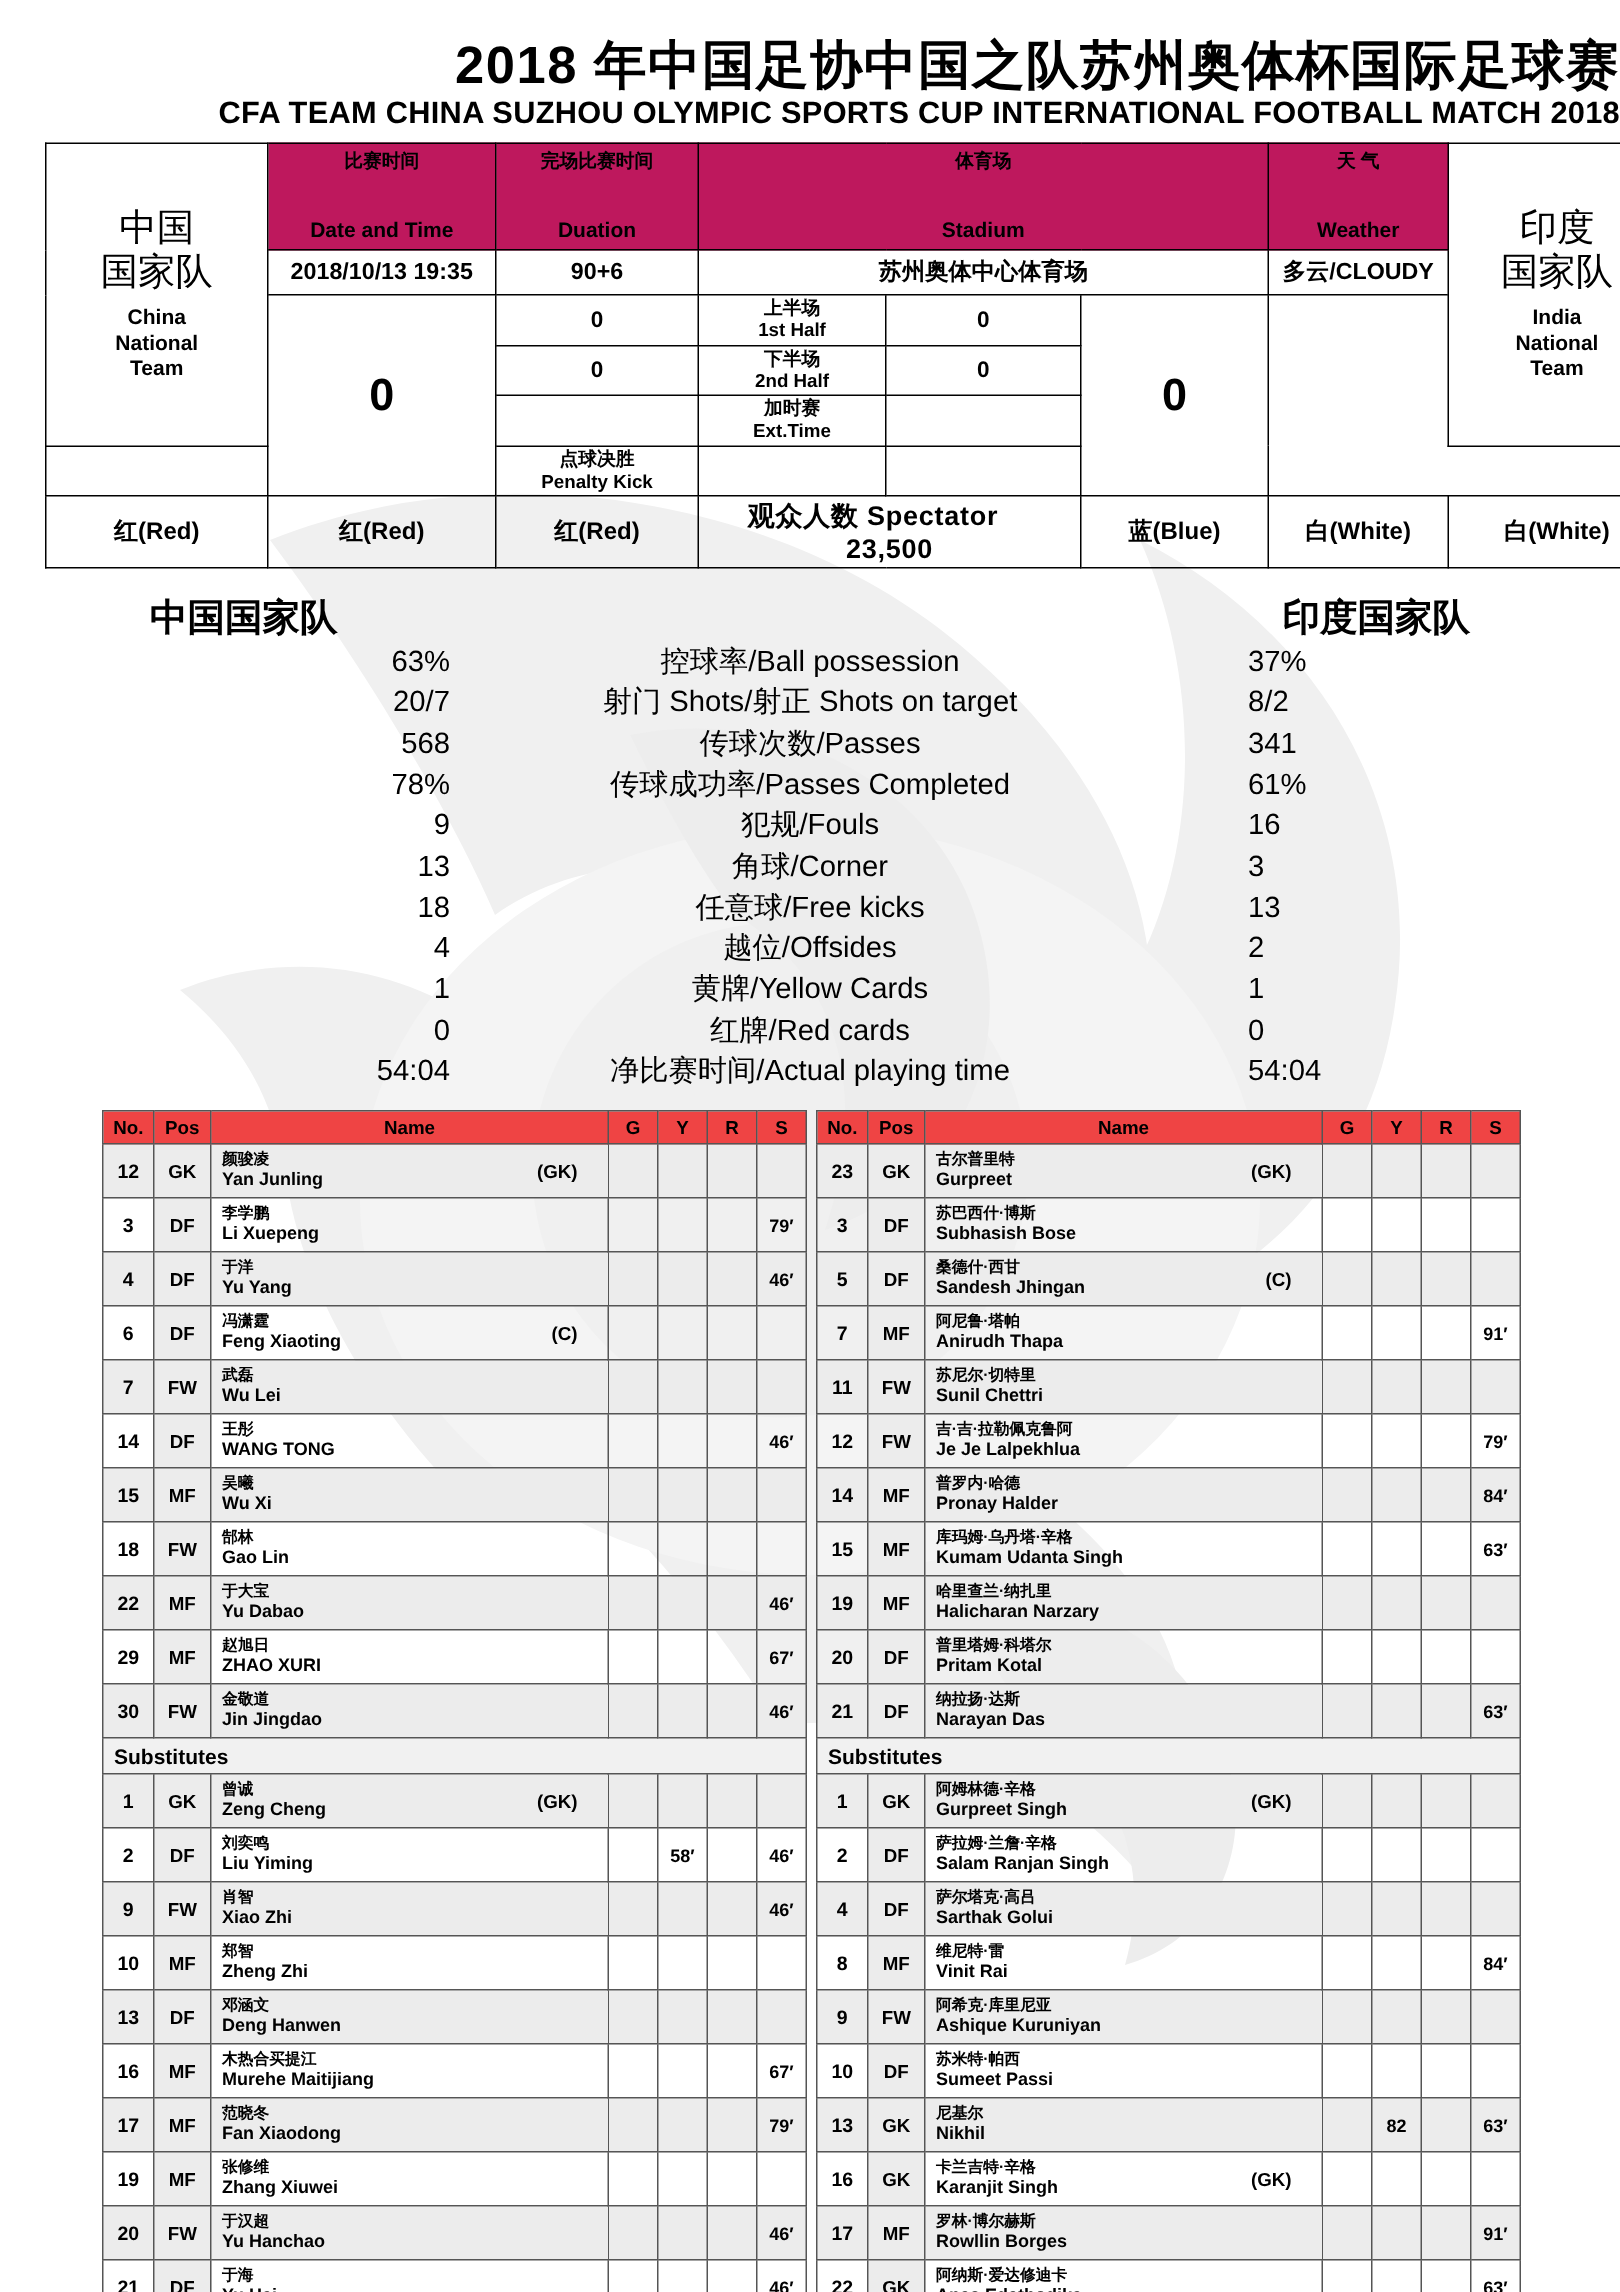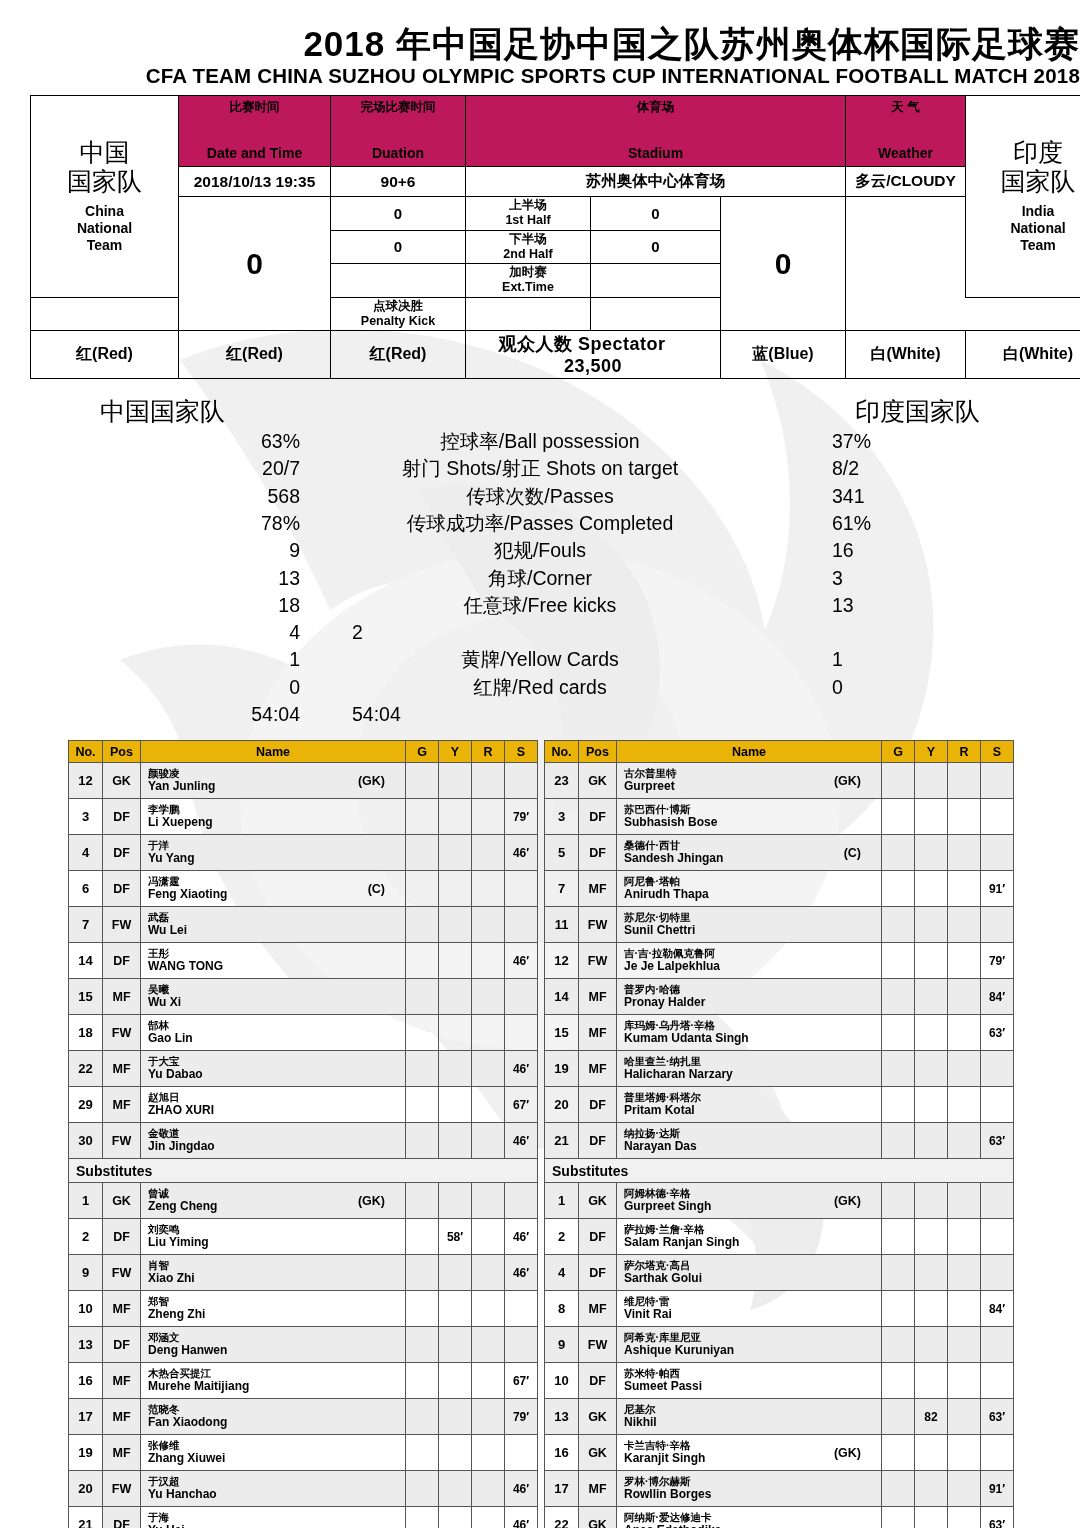--- a/index.html
+++ b/index.html
@@ -58,40 +58,40 @@
   .val { font-size: 15.5px; font-weight: bold; }
   .bigscore { font-size: 30px; font-weight: bold; }
   .half-lbl { font-size: 12.5px; font-weight: bold; line-height: 1.22; padding: 5px 2px; }
   .half-val { font-size: 15px; font-weight: bold; }
   .kit { font-size: 16px; font-weight: bold; padding: 5px 2px; }
   .spect { font-size: 18px; font-weight: bold; letter-spacing: 0.5px; }
 
   
   .stats { margin: 16px 0 0 0; padding: 0 60px; position: relative; }
   .stats-heads { display: flex; justify-content: space-between; padding: 0 40px; }
-  .stats-head { font-size: 25px; font-weight: normal; }
+  .stats-head { font-size: 25px; font-weight: bold; }
   .stat-row {
     display: flex; align-items: baseline;
     font-size: 19.5px; line-height: 1.40;
   }
   .stat-left  { width: 240px; text-align: right; font-weight: normal; }
   .stat-mid   { flex: 1; text-align: center; }
   .stat-right { width: 240px; text-align: left; padding-left: 52px; }
 
   
   .rosters { display: flex; gap: 6px; padding: 12px 62px 0 68px; }
   .roster { width: 470px; }
   table.roster-tbl {
     width: 100%; border-collapse: collapse; table-layout: fixed;
     border: 1.5px solid #000;
   }
   table.roster-tbl td, table.roster-tbl th {
     border: 1px solid #555; padding: 0; vertical-align: middle;
   }
-  .rt-head th { background: #eab308; font-size: 12.5px; font-weight: bold; height: 22px; text-align: center; }
+  .rt-head th { background: #ef4444; font-size: 12.5px; font-weight: bold; height: 22px; text-align: center; }
   .c-no { width: 34px; }
   .c-pos { width: 38px; }
   .c-name { width: auto; }
   .c-g, .c-y, .c-r, .c-s { width: 33px; }
   .rt-row td { height: 36px; }
   .rt-row.alt td { background: #ececec; }
   .cell-no { text-align: center; font-size: 13px; font-weight: bold; }
   .cell-pos { text-align: center; font-size: 12.5px; font-weight: bold; background: #ececec !important; }
   .cell-name { padding: 2px 5px 2px 7px !important; position: relative; }
   .nm-cn { font-size: 10.5px; font-weight: bold; line-height: 1.12; }
@@ -268,34 +268,36 @@
           <div class="stat-mid">角球/Corner</div>
           <div class="stat-right">3</div>
         </div>
         <div class="stat-row">
           <div class="stat-left">18</div>
           <div class="stat-mid">任意球/Free kicks</div>
           <div class="stat-right">13</div>
         </div>
         <div class="stat-row">
           <div class="stat-left">4</div>
+          <div class="stat-mid">越位/Offsides</div>
           <div class="stat-right">2</div>
         </div>
         <div class="stat-row">
           <div class="stat-left">1</div>
           <div class="stat-mid">黄牌/Yellow Cards</div>
           <div class="stat-right">1</div>
         </div>
         <div class="stat-row">
           <div class="stat-left">0</div>
           <div class="stat-mid">红牌/Red cards</div>
           <div class="stat-right">0</div>
         </div>
         <div class="stat-row">
           <div class="stat-left">54:04</div>
+          <div class="stat-mid">净比赛时间/Actual playing time</div>
           <div class="stat-right">54:04</div>
         </div>
       </div>
   </div>
 
   <div class="rosters">
     <div class="roster">
       <table class="roster-tbl" id="tbl-china">
           <tbody>
             <tr class="rt-head">

